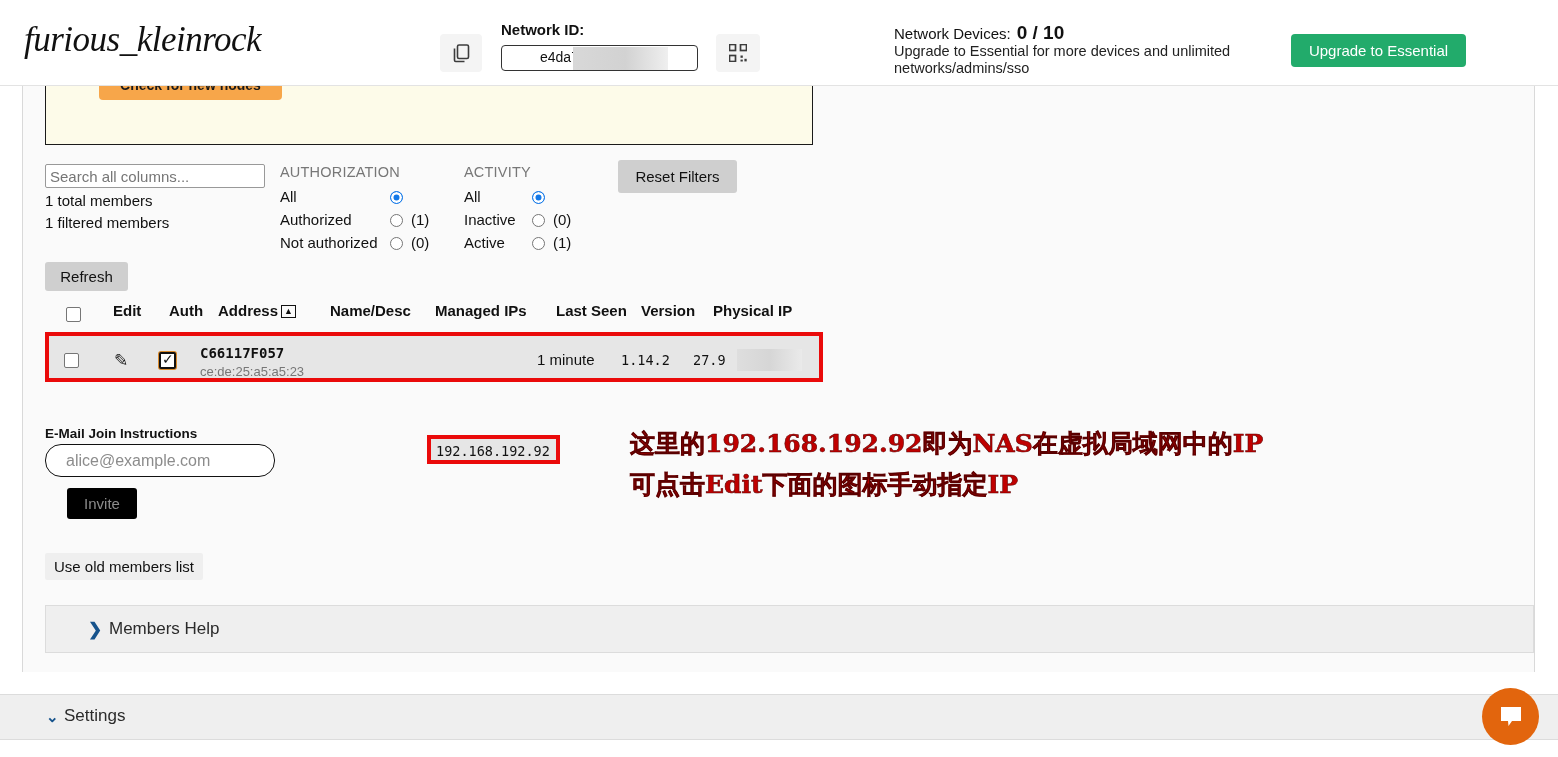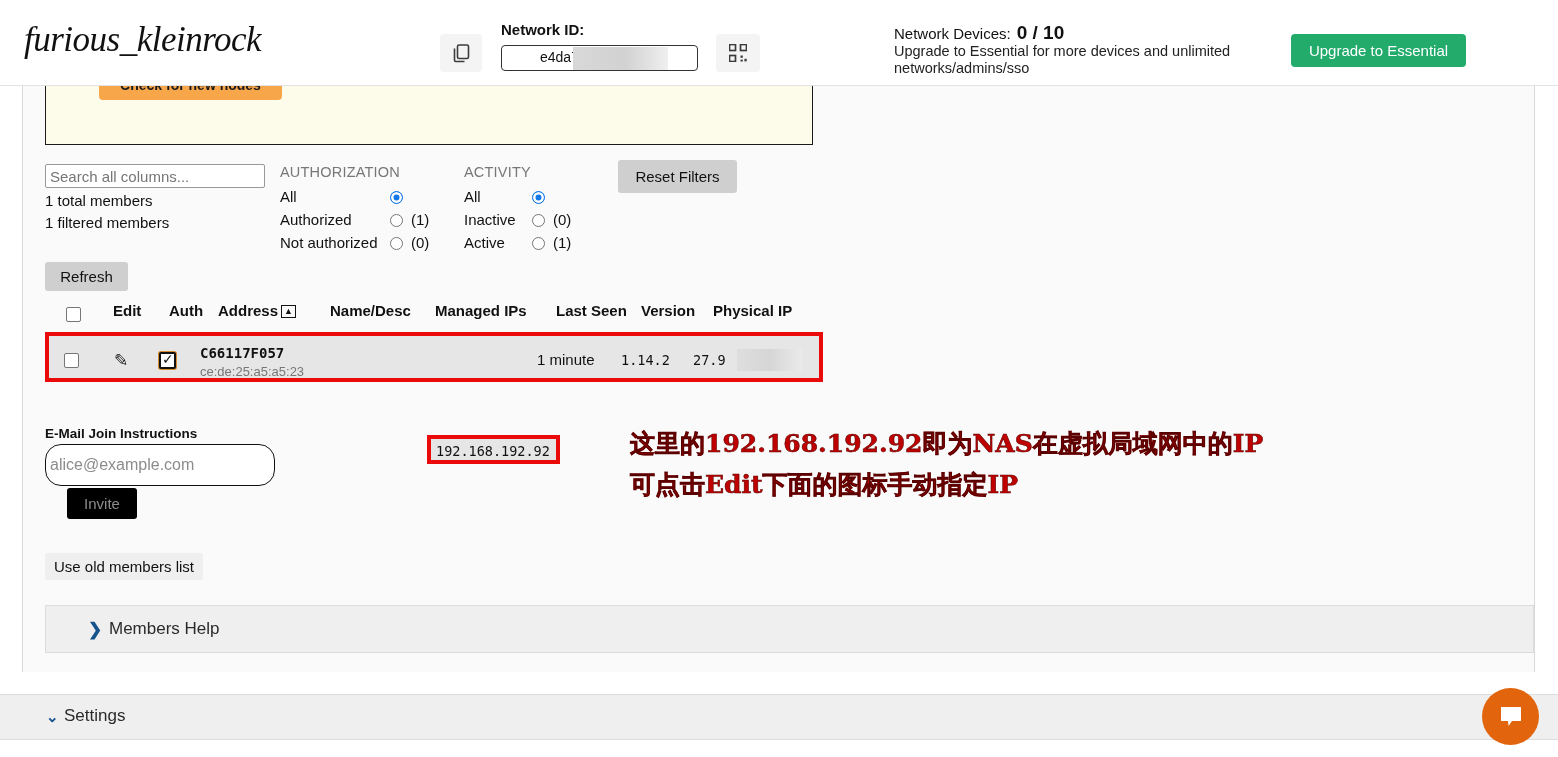--- a/index.html
+++ b/index.html
@@ -227,23 +227,23 @@
     background: linear-gradient(90deg,#dedede 0%,#d6d6d6 50%,#eaeaea 100%);
   }
 
   
   .email-label {
     position: absolute; left: 22px; top: 340px;
     font-size: 13.5px; font-weight: bold; color: #111;
   }
   .email-input {
     position: absolute; left: 22px; top: 358px;
-    width: 230px; height: 42px;
+    width: 230px; height: 33px;
     border: 1px solid #111; border-radius: 16px;
-    font-size: 16px; padding: 0 4px; background: #fff;
+    font-size: 16px; padding: 0 20px; background: #fff;
     font-family: "Liberation Sans", sans-serif; color: #111;
   }
   .email-input::placeholder { color: #8c8c8c; }
   .invite-btn {
     position: absolute; left: 44px; top: 402px;
     width: 70px; height: 31px;
     background: #000000; border: none; border-radius: 3px;
     font-size: 15px; color: #8c8c8c;
     font-family: "Liberation Sans", sans-serif; cursor: pointer;
   }

